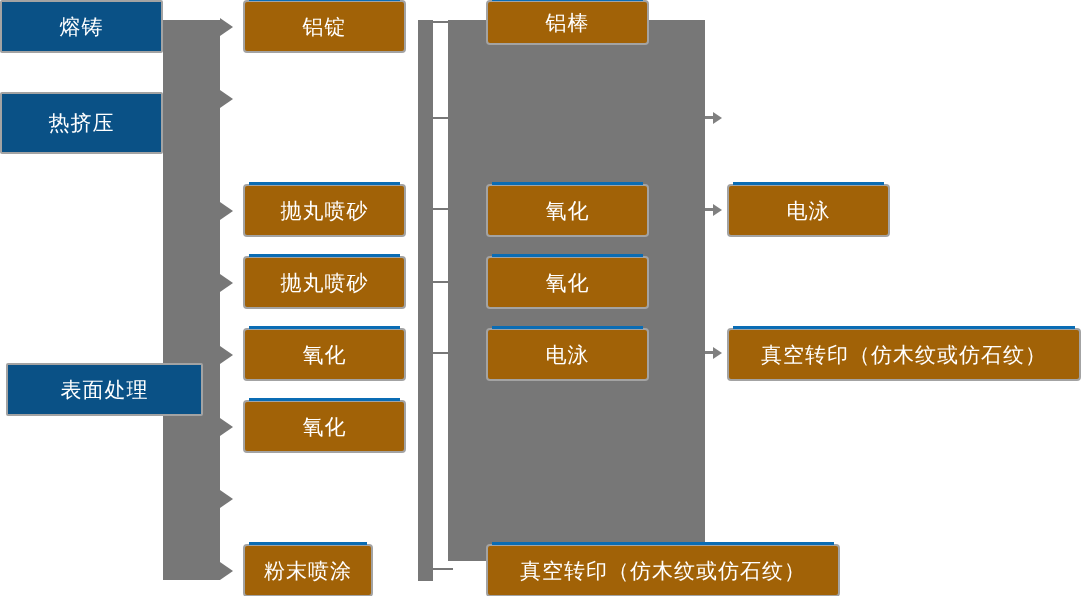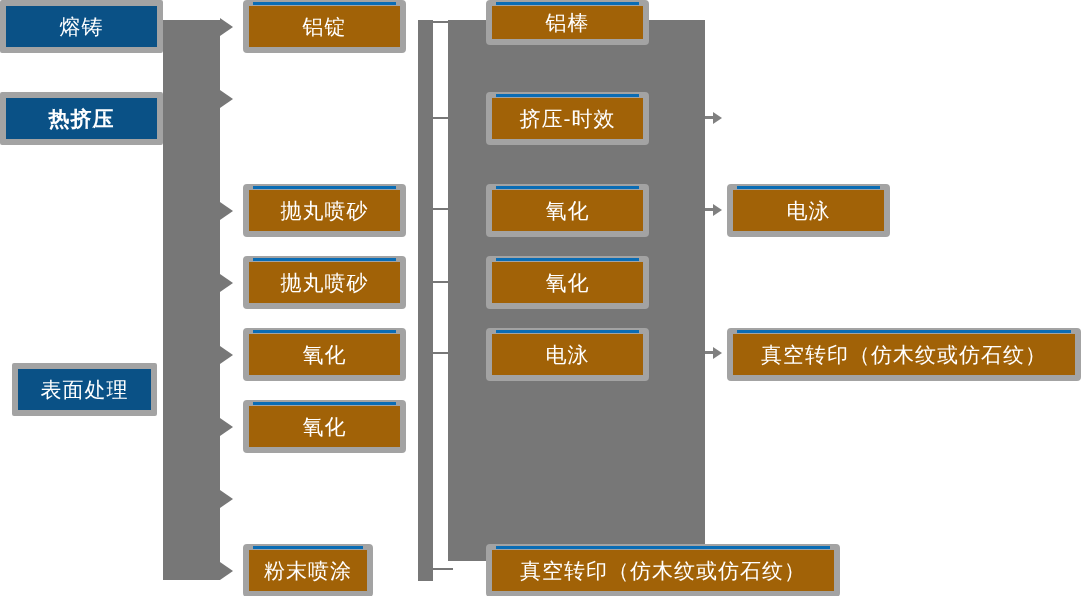--- a/index.html
+++ b/index.html
@@ -58,21 +58,21 @@
     position: absolute;
     box-sizing: border-box;
     display: flex;
     align-items: center;
     justify-content: center;
     color: #ffffff;
     font-size: 21px;
     letter-spacing: 1px;
     line-height: 1.1;
     white-space: nowrap;
-    border: 6px solid #a3a3a3;
+    border: 2px solid #a3a3a3;
     border-radius: 4px;
     user-select: none;
   }
   .node.dark {
     background: #0a5186;
   }
   .node.mid {
     background: #a16207;
   }
   .node.sq {
@@ -129,25 +129,25 @@
   <div class="mini-arrow-line" style="left:705px; top:208px; width:10px;"></div>
   <div class="mini-arrow-head" style="left:713px; top:204px;"></div>
 
   <div class="mini-arrow-line" style="left:705px; top:351px; width:10px;"></div>
   <div class="mini-arrow-head" style="left:713px; top:347px;"></div>
 
   <div class="node dark sq no-lip" style="left:0px; top:0px; width:163px; height:53px;">
     <span>熔铸</span>
   </div>
 
-  <div class="node dark sq no-lip" style="left:0px; top:92px; width:163px; height:53px;font-weight:bold;">
+  <div class="node dark sq no-lip" style="left:0px; top:92px; width:163px; height:62px;">
     <span>热挤压</span>
   </div>
 
-  <div class="node dark sq no-lip" style="left:12px; top:363px; width:145px; height:53px;">
+  <div class="node dark sq no-lip" style="left:6px; top:363px; width:197px; height:53px;">
     <span>表面处理</span>
   </div>
 
   <div class="node mid" style="left:243px; top:0px; width:163px; height:53px;">
     <span>铝锭</span>
   </div>
 
 
   <div class="node mid" style="left:243px; top:184px; width:163px; height:53px;">
     <span>抛丸喷砂</span>
@@ -167,23 +167,20 @@
 
 
   <div class="node mid" style="left:243px; top:544px; width:130px; height:53px;">
     <span>粉末喷涂</span>
   </div>
 
   <div class="node mid" style="left:486px; top:0px; width:163px; height:45px;">
     <span>铝棒</span>
   </div>
 
-  <div class="node mid" style="left:486px; top:92px; width:163px; height:53px;">
-    <span>挤压-时效</span>
-  </div>
 
   <div class="node mid" style="left:486px; top:184px; width:163px; height:53px;">
     <span>氧化</span>
   </div>
 
   <div class="node mid" style="left:486px; top:256px; width:163px; height:53px;">
     <span>氧化</span>
   </div>
 
   <div class="node mid" style="left:486px; top:328px; width:163px; height:53px;">

